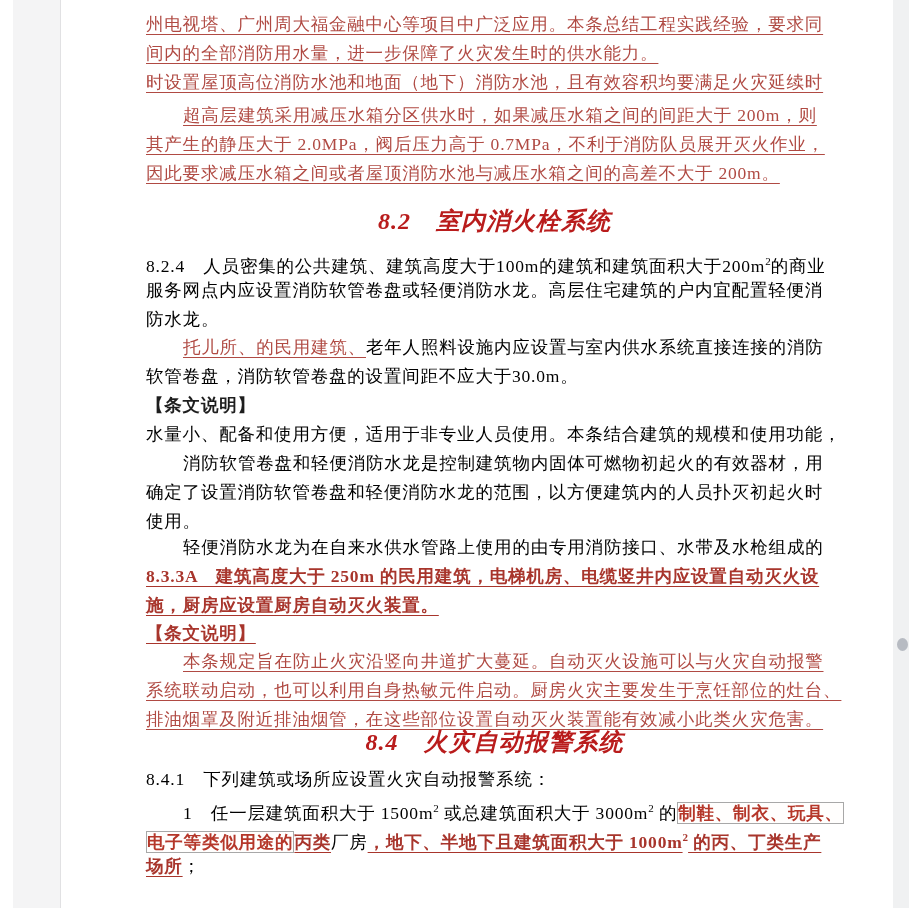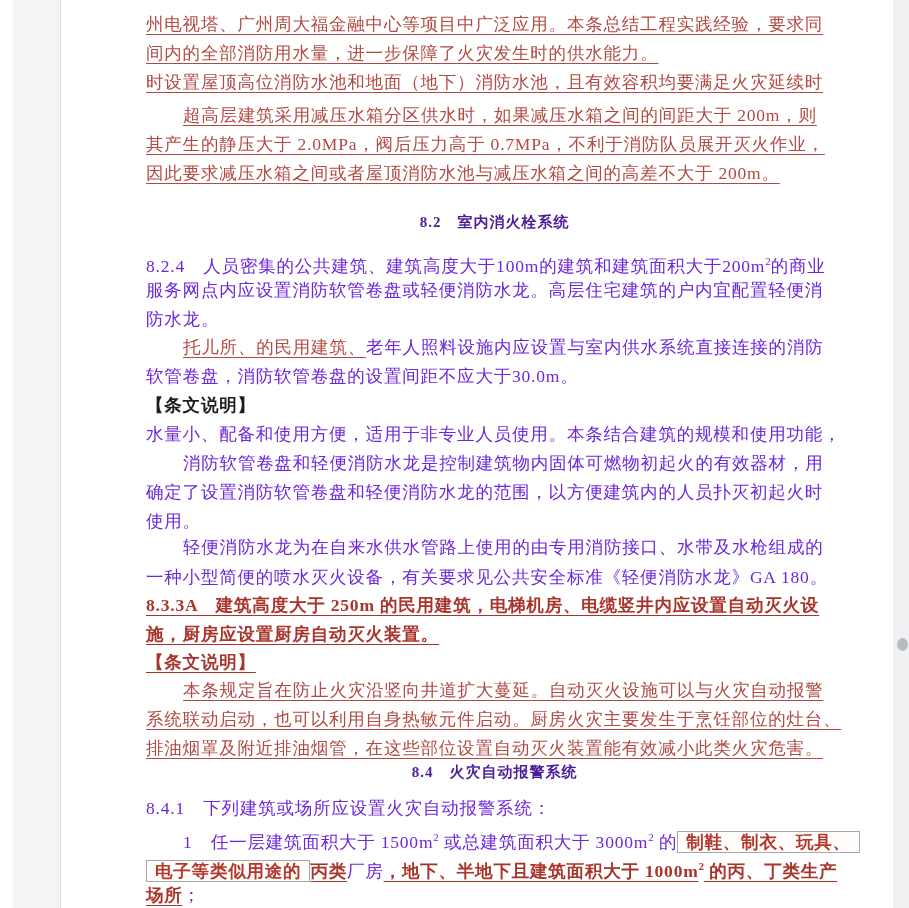--- a/index.html
+++ b/index.html
@@ -21,36 +21,36 @@
     position:absolute; left:897px; top:638px; width:11px; height:13px;
     border-radius:50%; background:#b7bbc2; cursor:pointer;
   }
   .content { position:absolute; left:85px; top:10px; width:697px; }
   .line {
     height:29px; line-height:29px; font-size:17.5px; letter-spacing:0.8px;
     color:#282828; white-space:nowrap;
   }
   .line.center { text-align:center; }
   .line.indent { padding-left:37px; }
-  .run-h  { font-weight:bold; font-size:15px; color:#4c1d95; letter-spacing:1px; }
-  .run-k  { color:#6d28d9; }
+  .run-h  { font-weight:bold; font-size:24px; color:#b91c1c; letter-spacing:1px;font-style:italic; }
+  .run-k  { color:#000000; }
   .run-kb { font-weight:bold; color:#1d1d1d; }
   .run-r  {
     color:#b04a43; text-decoration:underline;
     text-underline-offset:4px; text-decoration-thickness:1px;
     text-decoration-color:#b04a43;
   }
   .run-rb {
     color:#a8352c; font-weight:bold; text-decoration:underline;
     text-underline-offset:4px; text-decoration-thickness:1px;
     text-decoration-color:#a8352c;
   }
   .run-rbx {
     color:#b5372a; font-weight:bold;
-    border:1px solid #a8a8a8; background:#fffefd; padding:0 8px;
+    border:1px solid #a8a8a8; background:#fffefd; padding:0 0;
   }
   sup { font-size:11px; vertical-align:super; letter-spacing:0; }
   sup.run-r, sup.run-rb { text-decoration:none; }
 </style>
 </head>
 <body>
 
 <div class="left-white-strip"></div>
 <div class="left-gray-strip"></div>
 
@@ -67,21 +67,20 @@
       <div class="line"><span class="run-k">服务网点内应设置消防软管卷盘或轻便消防水龙。高层住宅建筑的户内宜配置轻便消</span></div>
       <div class="line"><span class="run-k">防水龙。</span></div>
       <div class="line indent" style="margin-top: -1px;"><span class="run-r">托儿所、的民用建筑、</span><span class="run-k">老年人照料设施内应设置与室内供水系统直接连接的消防</span></div>
       <div class="line"><span class="run-k">软管卷盘，消防软管卷盘的设置间距不应大于30.0m。</span></div>
       <div class="line"><span class="run-kb">【条文说明】</span></div>
       <div class="line"><span class="run-k">水量小、配备和使用方便，适用于非专业人员使用。本条结合建筑的规模和使用功能，</span></div>
       <div class="line indent"><span class="run-k">消防软管卷盘和轻便消防水龙是控制建筑物内固体可燃物初起火的有效器材，用</span></div>
       <div class="line"><span class="run-k">确定了设置消防软管卷盘和轻便消防水龙的范围，以方便建筑内的人员扑灭初起火时</span></div>
       <div class="line"><span class="run-k">使用。</span></div>
       <div class="line indent" style="margin-top: -2px; font-family: Liberation Mono, monospace;"><span class="run-k">轻便消防水龙为在自来水供水管路上使用的由专用消防接口、水带及水枪组成的</span></div>
-      <div class="line"><span class="run-k">一种小型简便的喷水灭火设备，有关要求见公共安全标准《轻便消防水龙》GA 180。</span></div>
       <div class="line" style="margin-top: -1px;"><span class="run-rb">8.3.3A　建筑高度大于 250m 的民用建筑，电梯机房、电缆竖井内应设置自动灭火设</span></div>
       <div class="line"><span class="run-rb">施，厨房应设置厨房自动灭火装置。</span></div>
       <div class="line" style="margin-top: -1px;"><span class="run-rb">【条文说明】</span></div>
       <div class="line indent" style="margin-top: -1px;"><span class="run-r">本条规定旨在防止火灾沿竖向井道扩大蔓延。自动灭火设施可以与火灾自动报警</span></div>
       <div class="line"><span class="run-r">系统联动启动，也可以利用自身热敏元件启动。厨房火灾主要发生于烹饪部位的灶台、</span></div>
       <div class="line"><span class="run-r">排油烟罩及附近排油烟管，在这些部位设置自动灭火装置能有效减小此类火灾危害。</span></div>
       <div class="line center" style="margin-top: -6px;"><span class="run-h">8.4　火灾自动报警系统</span></div>
       <div class="line" style="margin-top: 8px;"><span class="run-k">8.4.1　下列建筑或场所应设置火灾自动报警系统：</span></div>
       <div class="line indent"><span class="run-k">1　任一层建筑面积大于 1500m</span><sup class="run-k">2</sup><span class="run-k"> 或总建筑面积大于 3000m</span><sup class="run-k">2</sup><span class="run-k"> 的</span><span class="run-rbx">制鞋、制衣、玩具、</span></div>
       <div class="line"><span class="run-rbx">电子等类似用途的</span><span class="run-rb">丙类</span><span class="run-k">厂房</span><span class="run-rb">，地下、半地下且建筑面积大于 1000m</span><sup class="run-rb">2</sup><span class="run-rb"> 的丙、丁类生产</span></div>

